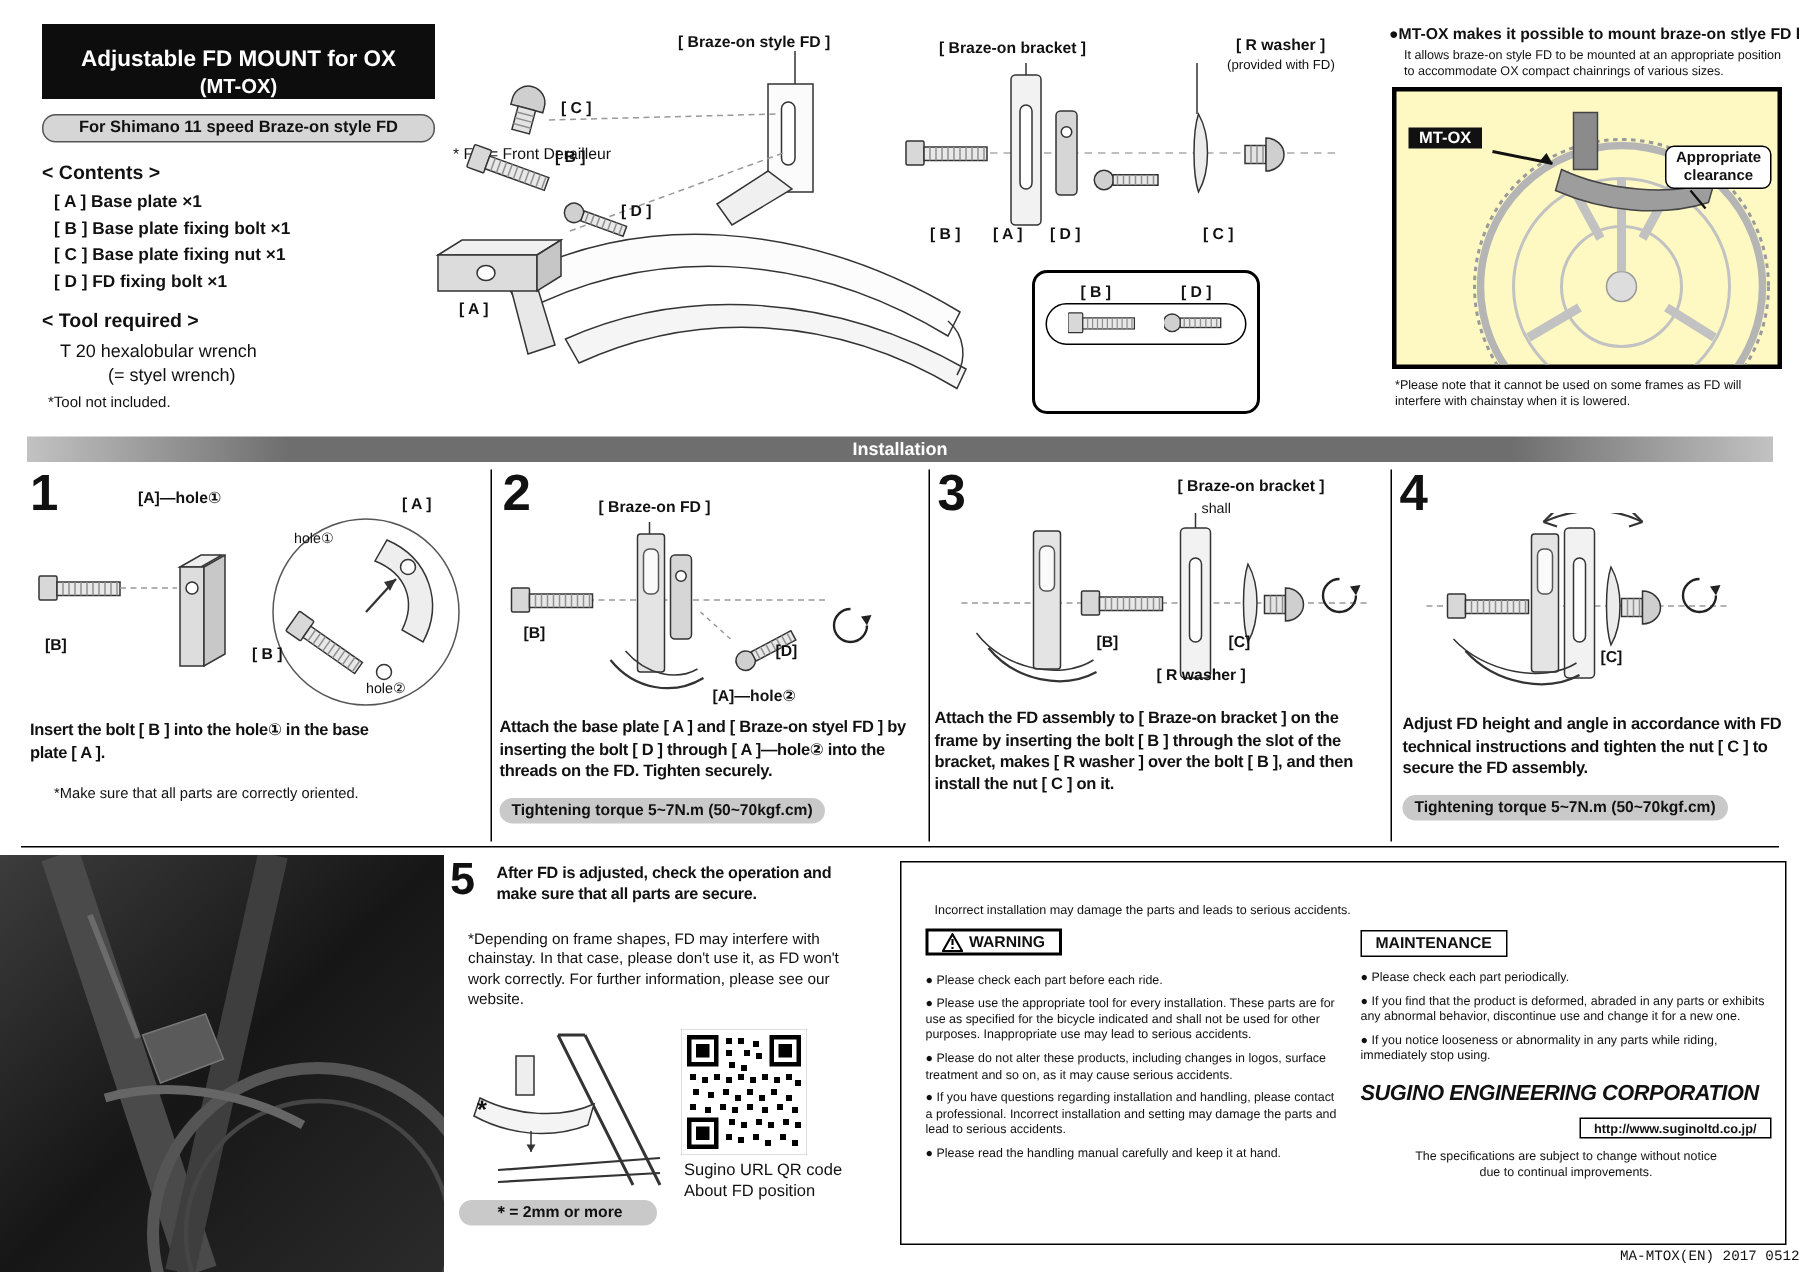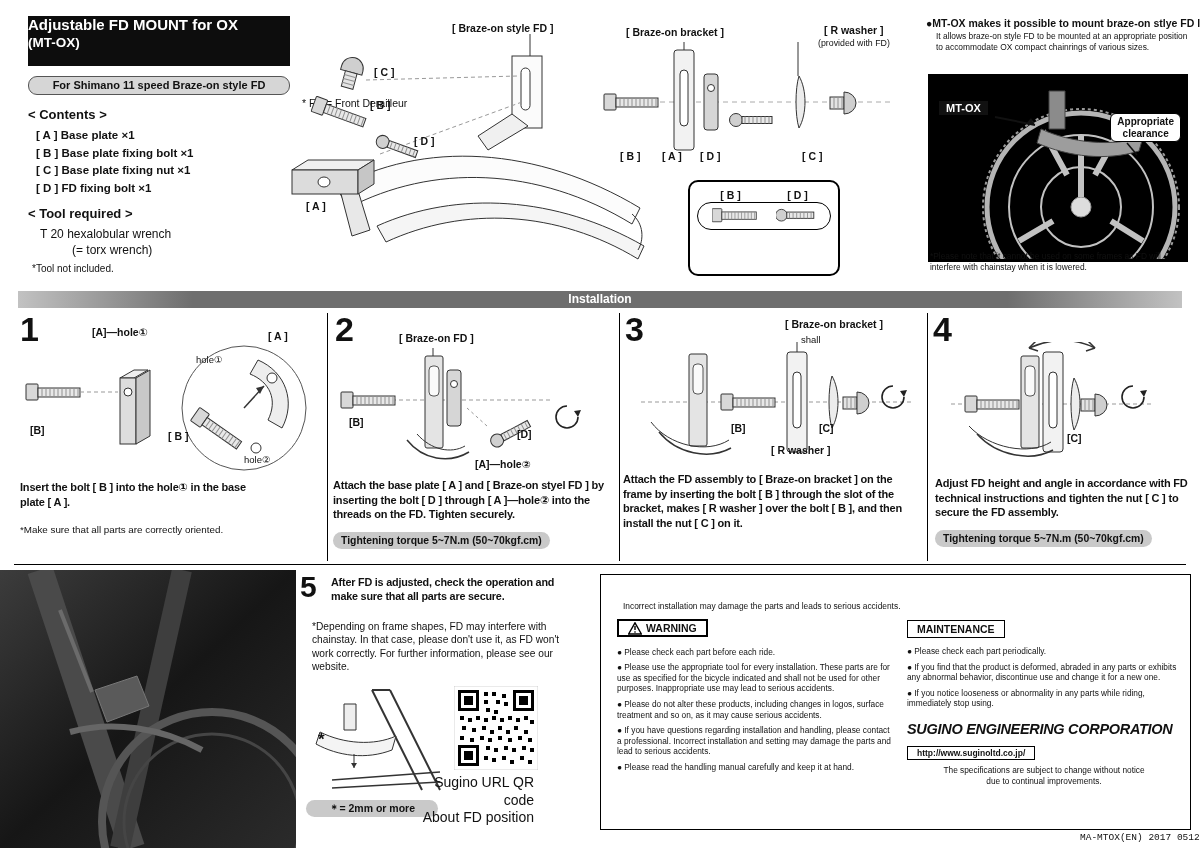--- a/index.html
+++ b/index.html
@@ -3,21 +3,21 @@
 <meta charset="utf-8">
 <style>
   *{margin:0;padding:0;box-sizing:border-box}
   html,body{background:#e9e9e9}
   body{font-family:"Liberation Sans","DejaVu Sans",sans-serif;color:#111}
   #page{position:relative;width:1200px;height:848px;background:#fff;overflow:hidden;margin:0 auto}
   .abs{position:absolute}
   .pre{white-space:pre-line}
 
   
-  .title-box{left:28px;top:16px;width:262px;height:50px;background:#0d0d0d;color:#fff;text-align:left;padding-top:0}
+  .title-box{left:28px;top:16px;width:262px;height:50px;background:#0d0d0d;color:#fff;text-align:center;padding-top:15px}
   .title-box .t1{font-size:15px;font-weight:bold;display:block;line-height:18px}
   .title-box .t2{font-size:13.5px;font-weight:bold;display:block;line-height:18px}
   .subtitle{left:28px;top:76px;width:262px;height:19px;line-height:17px;background:#d6d6d6;border:1px solid #555;border-radius:9px;font-size:11px;font-weight:bold;text-align:center}
   .fd-note{left:302px;top:97px;font-size:10.5px}
   .sec-head{font-size:13px;font-weight:bold}
   .contents-item{font-size:11.5px;font-weight:bold;line-height:17.5px;display:block}
   .tool-line{font-size:12px;font-weight:normal}
   .small-note{font-size:10px}
 
   .lbl{font-weight:bold;font-size:10.5px;white-space:nowrap}
@@ -25,54 +25,54 @@
 
   
   .grease-box{left:688px;top:180px;width:152px;height:96px;border:2px solid #000;border-radius:10px;padding:5px 7px;text-align:center}
   .grease-box .txt{font-size:10.2px;font-weight:bold;line-height:1.2}
   .grease-labels{display:flex;justify-content:space-around;margin-top:2px;font-size:10.5px;font-weight:bold}
   .grease-pill{margin-top:1px;height:28px;border:1.5px solid #000;border-radius:14px;display:flex;align-items:center;justify-content:space-around;padding:0 6px}
 
   
   .feat-head{left:926px;top:17px;width:268px;font-size:10.5px;font-weight:bold;white-space:nowrap}
   .feat-body{left:936px;top:31px;width:254px;font-size:8.4px;line-height:1.25}
-  .feat-frame{left:928px;top:74px;width:260px;height:188px;border:3px solid #000;background:#000000}
+  .feat-frame{left:928px;top:58px;width:260px;height:188px;border:3px solid #000;background:#fef9c3}
   .badge{position:absolute;left:8px;top:24px;background:#111;color:#fff;font-size:11px;font-weight:bold;padding:1px 7px}
   .clearance{position:absolute;right:4px;top:36px;border:1.5px solid #000;border-radius:6px;background:#fff;padding:2px 6px;font-size:10px;font-weight:bold;text-align:center;line-height:1.15}
   .feat-foot{left:930px;top:251px;width:260px;font-size:8.4px;line-height:1.25}
 
   
   .inst-bar{left:18px;top:291px;width:1164px;height:17px;background:linear-gradient(90deg,#c2c2c2 0%,#6e6e6e 15%,#6e6e6e 85%,#c2c2c2 100%);color:#fff;font-size:12px;font-weight:bold;text-align:center;line-height:17px}
   .vdiv{width:1px;background:#000;top:313px;height:248px}
   .hline{left:14px;top:564px;width:1172px;height:1px;background:#000}
   .step{top:312px;height:252px}
   .step-num{position:absolute;font-size:34px;font-weight:bold;line-height:1}
   .body-txt{position:absolute;font-weight:bold;font-size:11px;letter-spacing:-0.2px;line-height:1.32}
   .note-txt{position:absolute;font-size:9.8px}
   .torque{position:absolute;background:#c9c9c9;border-radius:9px;font-weight:bold;font-size:10.4px;height:17px;line-height:17px;padding:0 8px;white-space:nowrap}
 
   
   .s5-num{left:300px;top:570px;font-size:30px;font-weight:bold}
   .s5-body{left:331px;top:575px;width:252px;font-weight:bold;font-size:10.8px;letter-spacing:-0.2px;line-height:1.32}
   .s5-note{left:312px;top:620px;width:270px;font-size:10.2px;line-height:1.3}
   .asterisk{left:318px;top:730px;font-size:17px;font-weight:bold}
   .gapbar{left:306px;top:800px;width:132px;height:17px;line-height:17px;background:#c9c9c9;border-radius:9px;font-size:10.5px;font-weight:bold;text-align:center}
-  .qr-cap{left:412px;top:774px;width:122px;text-align:right;font-size:14px;line-height:1.25}
+  .qr-cap{left:456px;top:774px;width:122px;text-align:left;font-size:11px;line-height:1.25}
 
   
   .safety{left:600px;top:574px;width:591px;height:256px;border:1px solid #000;background:#fff}
   .safety-head{position:absolute;left:20px;top:8px;font-size:12px;font-weight:bold}
   .safety-sub{position:absolute;left:22px;top:26px;font-size:8.4px}
   .col-warn{position:absolute;left:16px;top:44px;width:278px}
   .col-maint{position:absolute;left:306px;top:44px;width:274px}
   .box-title{display:inline-flex;align-items:center;gap:4px;border:2px solid #000;height:18px;padding:0 9px;font-size:10.5px;font-weight:bold}
   .box-title.thin{border-width:1.5px}
   .sitem{font-size:8.3px;line-height:1.28;margin-bottom:5px}
   .company{font-size:14.5px;font-weight:bold;font-style:italic;letter-spacing:-0.3px;margin-top:12px;white-space:nowrap}
-  .urlbox-wrap{text-align:left;margin-top:5px}
+  .urlbox-wrap{text-align:right;margin-top:5px}
   .urlbox{display:inline-block;border:1px solid #000;padding:1px 9px;font-size:8.5px;font-weight:bold}
   .safety-foot{margin-top:5px;text-align:center;font-size:8.3px;line-height:1.3}
   .doc-code{left:1080px;top:832px;font-family:"Liberation Mono","DejaVu Sans Mono",monospace;font-size:9.5px}
 </style>
 </head>
 <body>
 
 <svg width="0" height="0" style="position:absolute" aria-hidden="true">
   <defs>
     <g id="sym-bolt">
@@ -128,21 +128,21 @@
 
   <div class="abs sec-head" style="left:28px;top:107px">&lt; Contents &gt;</div>
   <div class="abs" style="left:36px;top:127px">
     <span class="contents-item">[ A ]  Base plate  ×1</span>
     <span class="contents-item">[ B ]  Base plate fixing bolt  ×1</span>
     <span class="contents-item">[ C ]  Base plate fixing nut  ×1</span>
     <span class="contents-item">[ D ]  FD fixing bolt  ×1</span>
   </div>
   <div class="abs sec-head" style="left:28px;top:206px">&lt; Tool required &gt;</div>
   <div class="abs tool-line" style="left:40px;top:227px">T 20 hexalobular wrench</div>
-  <div class="abs tool-line" style="left:72px;top:243px">(= torx wrench)</div>
+  <div class="abs tool-line" style="left:72px;top:243px">(= styel wrench)</div>
   <div class="abs small-note" style="left:32px;top:263px">*Tool not included.</div>
 
   <svg class="abs" style="left:282px;top:18px" width="372" height="266">
     <path d="M248 16 V40" stroke="#333" fill="none"></path>
     <rect x="230" y="38" width="30" height="72" fill="#fbfbfb" stroke="#333"></rect>
     <rect x="239" y="50" width="9" height="42" rx="4.5" fill="#fff" stroke="#333"></rect>
     <path d="M230 96 L196 118 L206 132 L246 108 Z" fill="#f0f0f0" stroke="#333"></path>
     <path d="M55 170 C140 122 255 128 358 190 L350 206 C255 148 150 146 66 190 Z" fill="#fcfcfc" stroke="#333"></path>
     <path d="M95 208 C175 172 275 178 362 228 L356 241 C275 192 182 188 104 224 Z" fill="#f5f5f5" stroke="#333"></path>
     <path d="M58 172 L74 166 L88 212 L70 218 Z" fill="#e8e8e8" stroke="#333"></path>
@@ -269,21 +269,21 @@
       <path d="M222 66 L242 44" stroke="#333" stroke-width="1.5"></path>
       <path d="M242 44 l-8 2 l4 6 z" fill="#333"></path>
     </svg>
     <span class="abs lbl" style="left:74px;top:14px">[A]—hole①</span>
     <span class="abs lbl" style="left:250px;top:18px">[ A ]</span>
     <span class="abs lbl-sm" style="left:178px;top:42px">hole①</span>
     <span class="abs lbl" style="left:12px;top:112px">[B]</span>
     <span class="abs lbl" style="left:150px;top:118px">[ B ]</span>
     <span class="abs lbl-sm" style="left:226px;top:142px">hole②</span>
     <div class="body-txt" style="left:2px;top:168px;width:252px">Insert the bolt [ B ] into the hole① in the base plate [ A ].</div>
-    <div class="note-txt" style="left:2px;top:212px;width:290px">*Make sure that all parts are correctly oriented.</div>
+    <div class="note-txt" style="left:18px;top:212px;width:290px">*Make sure that all parts are correctly oriented.</div>
   </div>
 
   <div class="abs step" style="left:331px;width:286px">
     <span class="step-num" style="left:4px;top:0">2</span>
     <span class="abs lbl" style="left:68px;top:20px">[ Braze-on FD ]</span>
     <svg class="abs" style="left:6px;top:36px" width="274" height="122">
       <path d="M6 52 H214" stroke="#999" stroke-dasharray="4 3"></path>
       <g>
           <use href="#sym-bolt" x="4" y="42"></use>
         </g>

